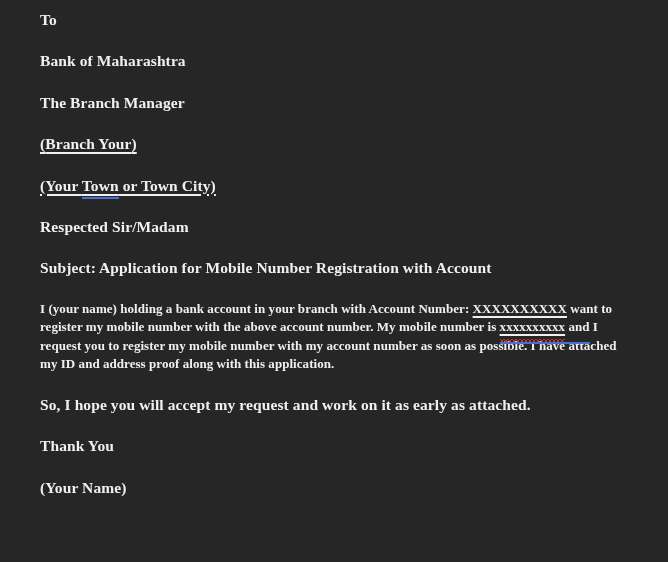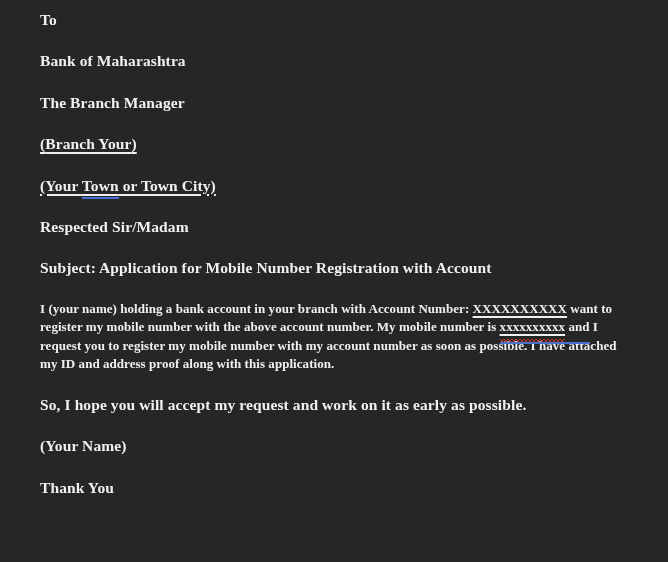--- a/index.html
+++ b/index.html
@@ -139,24 +139,24 @@
     <span>Respected Sir/Madam</span>
   </p>
 
   <p class="ln">
     <span>Subject: Application for Mobile Number Registration with Account</span>
   </p>
 
   <p class="para tight"><span>I (your name) holding a bank account in your branch with Account Number: </span><span class="u">XXXXXXXXXX</span><span> want to register my mobile number with the above account number. My mobile number is </span><span class="grambar nowrapseg"><span class="spell">xxxxxxxxxx</span><span> and</span></span><span> I request you to register my mobile number with my account number as soon as possible. I have attached my ID and address proof along with this application.</span></p>
 
   <p class="ln">
-    <span>So, I hope you will accept my request and work on it as early as possible.</span>
+    <span>So, I hope you will accept my request and work on it as early as attached.</span>
+  </p>
+
+  <p class="ln">
+    <span>Thank You</span>
   </p>
 
   <p class="ln">
     <span>(Your Name)</span>
   </p>
 
-  <p class="ln">
-    <span>Thank You</span>
-  </p>
-
 </div>
 
 </body></html>

